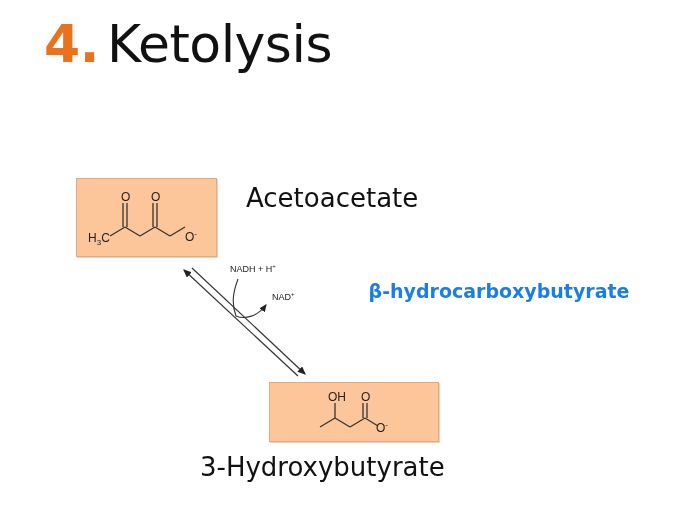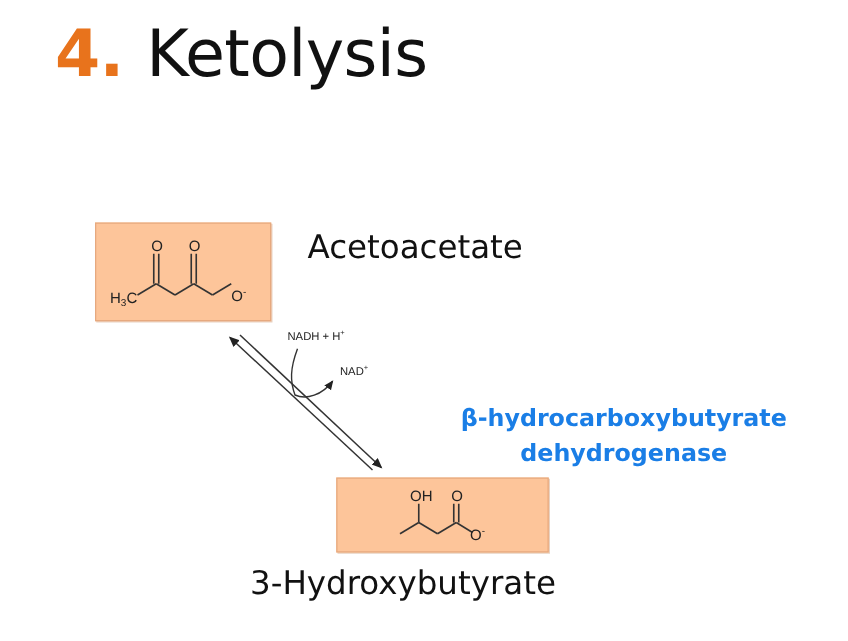--- a/index.html
+++ b/index.html
@@ -1,47 +1,46 @@
 <!DOCTYPE html>
 <html><head>
 <meta charset="utf-8">
 <style>
   html, body { margin: 0; padding: 0; background: #ffffff; }
   body { width: 678px; height: 513px; position: relative; overflow: hidden;
          font-family: "DejaVu Sans", "Liberation Sans", sans-serif; }
   .title { position: absolute; left: 44px; top: 12px; font-size: 52px; line-height: 64px;
            color: #111; letter-spacing: -0.5px; }
   .title .num { color: #e8731c; font-weight: bold; }
-  .title .txt { color: #111; margin-left: 18px; }
+  .title .txt { color: #111; margin-left: 8px; }
   .box { position: absolute; background: #fdc59a; border: 1px solid #e6a97f;
          box-shadow: 1px 1px 0 #e8d2c2; }
   .label { position: absolute; color: #111; font-size: 26px; white-space: nowrap; }
   .enzyme { position: absolute; color: #1a7ee6; font-weight: bold; font-size: 19px;
-            text-align: center; line-height: 28px; white-space: nowrap; margin-top: 44px; }
+            text-align: center; line-height: 28px; white-space: nowrap; }
   svg { position: absolute; left: 0; top: 0; overflow: visible; }
   .chem { font-family: "Liberation Sans", sans-serif; fill: #222; }
 </style>
 </head>
 <body>
 
 <div class="title">
   <span class="num">4.</span><span class="txt">Ketolysis</span>
 </div>
 
 <div class="box" style="left:76px; top:178px; width:139px; height:77px;"></div>
 
 <div class="box" style="left:269px; top:382px; width:168px; height:58px;"></div>
 
 <div class="label" style="left:246px; top:183px;">Acetoacetate</div>
 
 <div class="label" style="left:200px; top:452px;">3-Hydroxybutyrate</div>
 
 <div class="enzyme" style="left:354px; top:277px; width:290px;">
   <div>β-hydrocarboxybutyrate</div>
-  <div>dehydrogenase</div>
 </div>
 
 <svg width="678" height="513">
   <defs>
     <marker id="ah" markerWidth="8" markerHeight="8" refX="6" refY="3" orient="auto">
       <path d="M0,0 L7,3 L0,6 z" fill="#222"></path>
     </marker>
   </defs>
 
   <g stroke="#333" stroke-width="1.3" fill="none">

